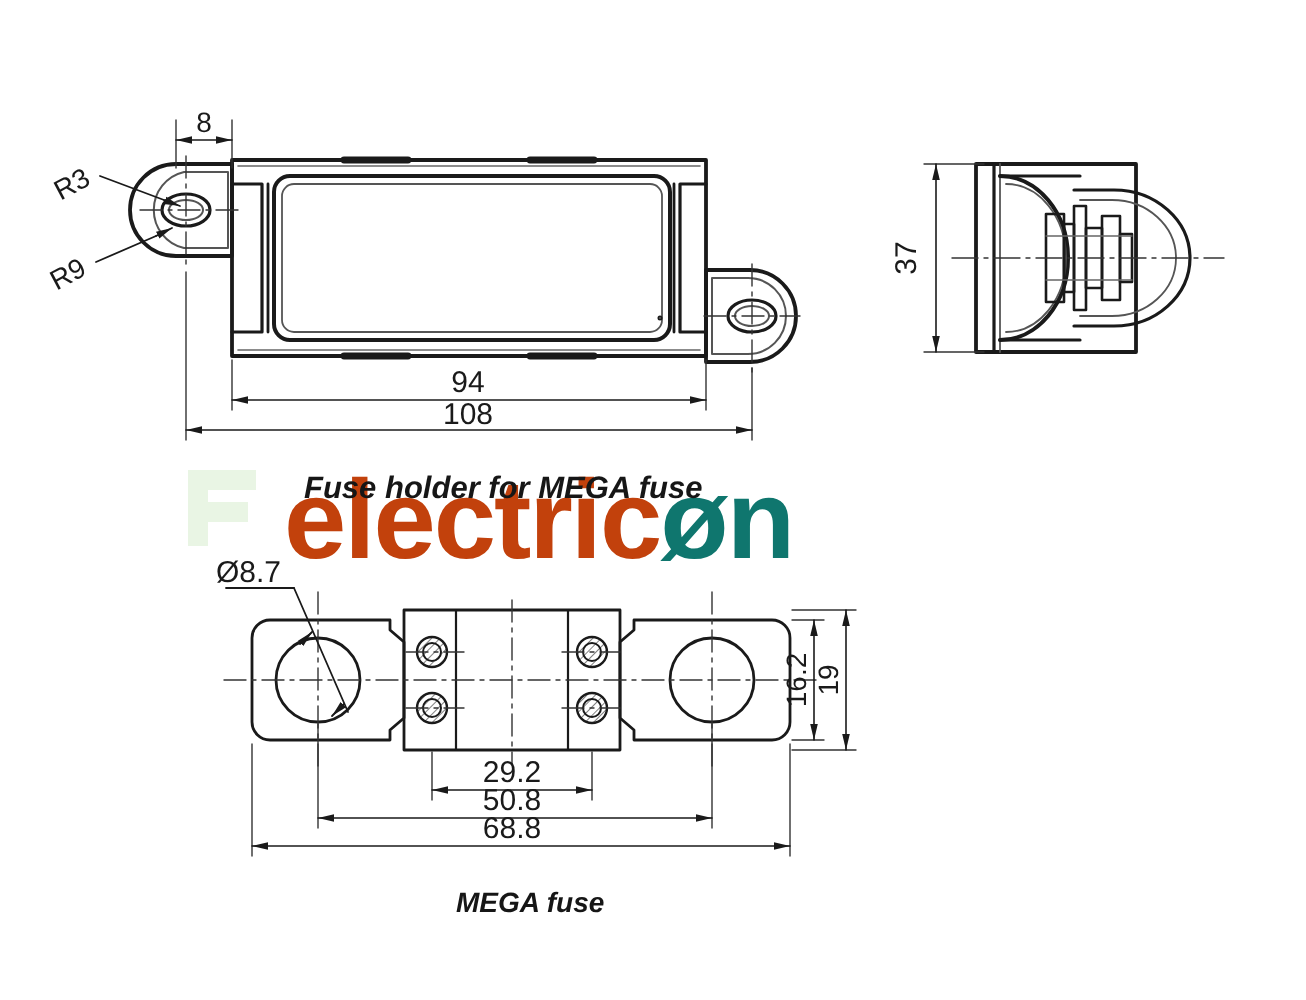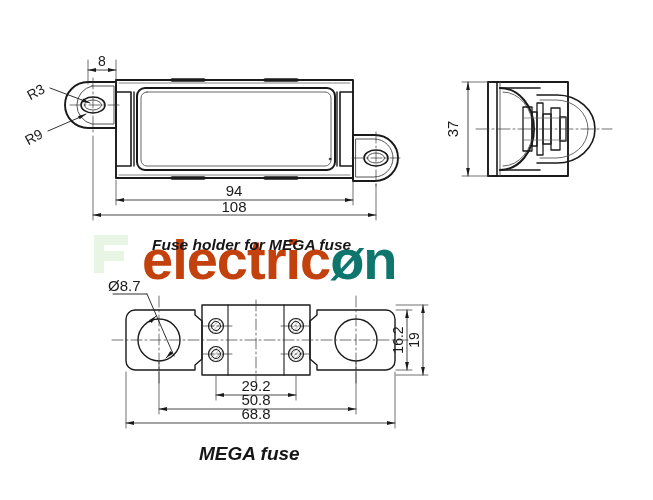--- a/index.html
+++ b/index.html
@@ -37,23 +37,23 @@
     letter-spacing: 0px;
     white-space: nowrap;
     font-style: italic;
   }
   #caption-holder {
     left: 152px;
     top: 236px;
     font-size: 15.5px;
   }
   #caption-fuse {
-    left: 199px;
+    left: 228px;
     top: 443px;
-    font-size: 19px;
+    font-size: 14px;
   }
   .wm-wrap {
     position: absolute;
     left: 88px;
     top: 229px;
     width: 480px;
     height: 56px;
     pointer-events: none;
   }
   .wm-text {

